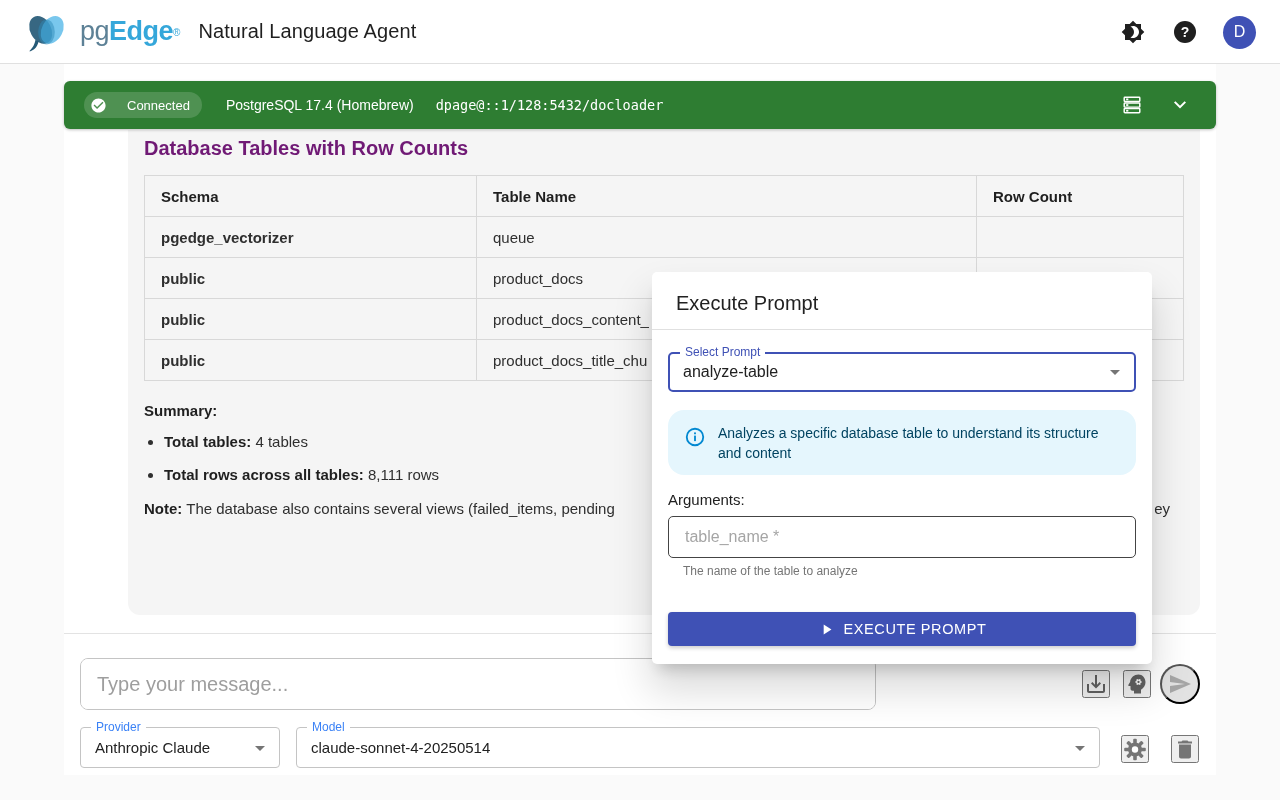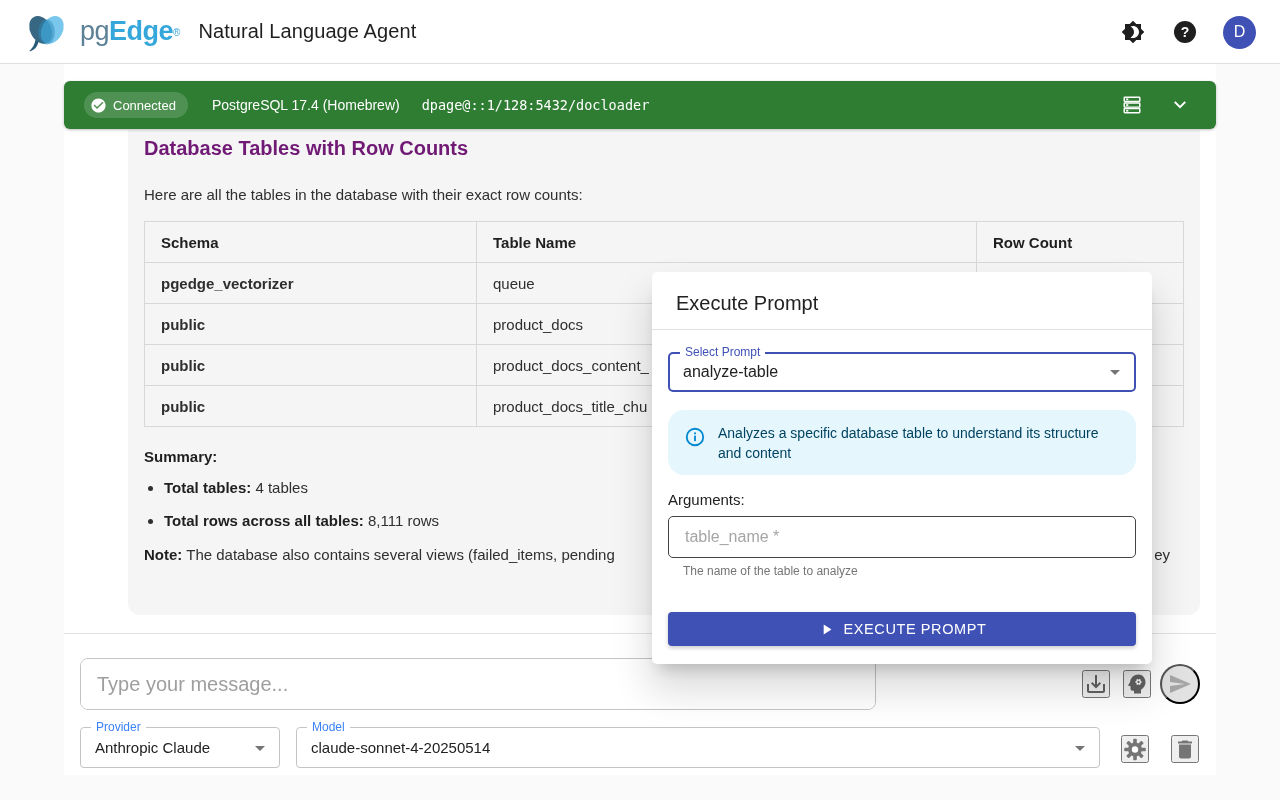--- a/index.html
+++ b/index.html
@@ -23,21 +23,21 @@
   .avatar { width:33px; height:33px; border-radius:50%; background:#3f51b5; color:#fff; font-size:16px;
             display:flex; align-items:center; justify-content:center; cursor:pointer; }
 
   
   .main-surface { position:absolute; top:64px; left:64px; width:1152px; height:711px; background:#fff; }
 
   
   .conn-bar { position:absolute; top:81px; left:64px; width:1152px; height:48px; background:#2e7d32;
               border-radius:6px; display:flex; align-items:center; z-index:6;
               box-shadow:0 1px 3px rgba(0,0,0,0.25); }
-  .conn-chip { display:flex; align-items:center; gap:6px; margin-left:20px; height:26px;
+  .conn-chip { display:flex; align-items:center; gap:20px; margin-left:20px; height:26px;
                background:rgba(255,255,255,0.16); border-radius:13px; padding:0 12px 0 6px; }
   .conn-chip-label { color:#fff; font-size:13px; }
   .conn-server { color:#fff; font-size:14px; margin-left:24px; }
   .conn-dsn { color:#fff; font-family:"DejaVu Sans Mono", monospace; font-size:13.5px; margin-left:22px; }
   .conn-actions { position:absolute; right:22px; display:flex; align-items:center; gap:20px; }
 
   
   .chat-clip { position:absolute; top:130px; left:64px; width:1152px; height:503px; overflow:hidden; background:transparent; }
   .bubble { position:absolute; top:-10px; left:64px; width:1072px; height:495px; background:#f5f5f5;
             border-radius:12px; padding:16px 16px 0 16px; overflow:hidden; }
@@ -161,21 +161,20 @@
         <svg width="24" height="24" viewBox="0 0 24 24">
           <path fill="#ffffff" d="M16.59 8.2L12 12.79 7.41 8.2 6 9.62l6 6 6-6z"></path>
         </svg>
       </button>
     </div>
   </div>
 
   <div class="chat-clip">
     <div class="bubble">
       <h2>Database Tables with Row Counts</h2>
-      <p class="intro">Here are all the tables in the database with their exact row counts:</p>
 
       <table class="db-table">
         <colgroup>
             <col class="col-schema">
             <col class="col-table">
             <col class="col-count">
           </colgroup>
         <thead>
           <tr>
             <th>Schema</th>

